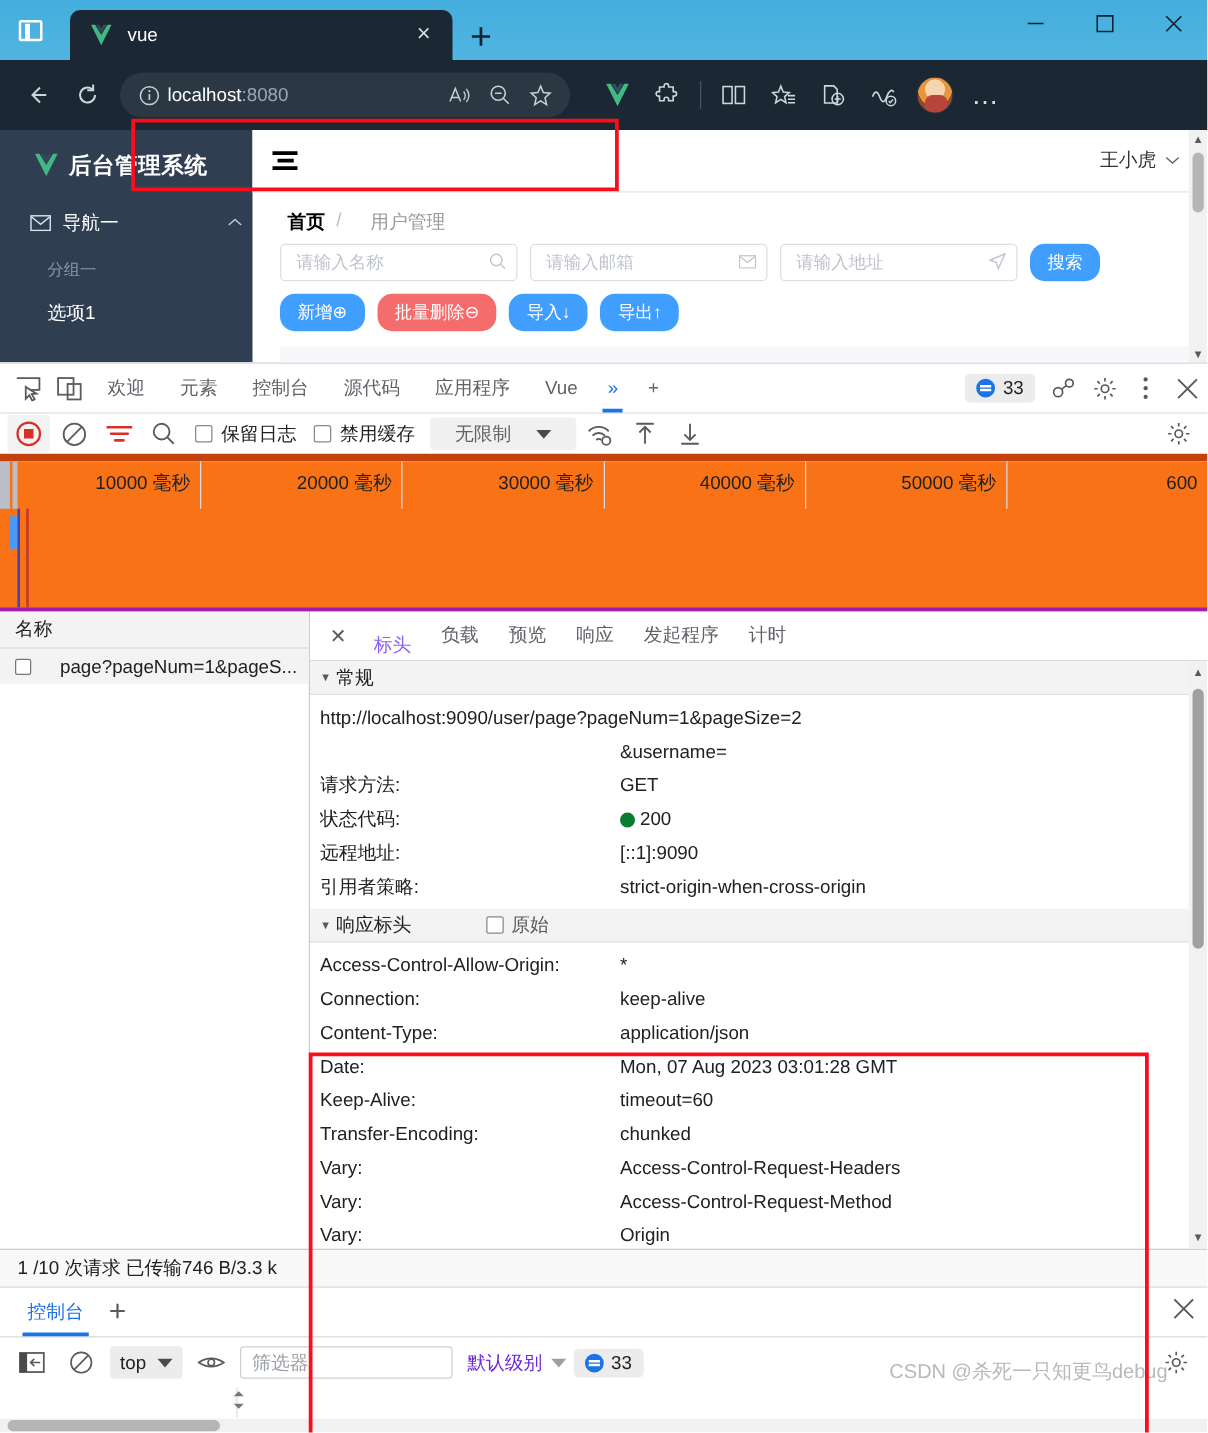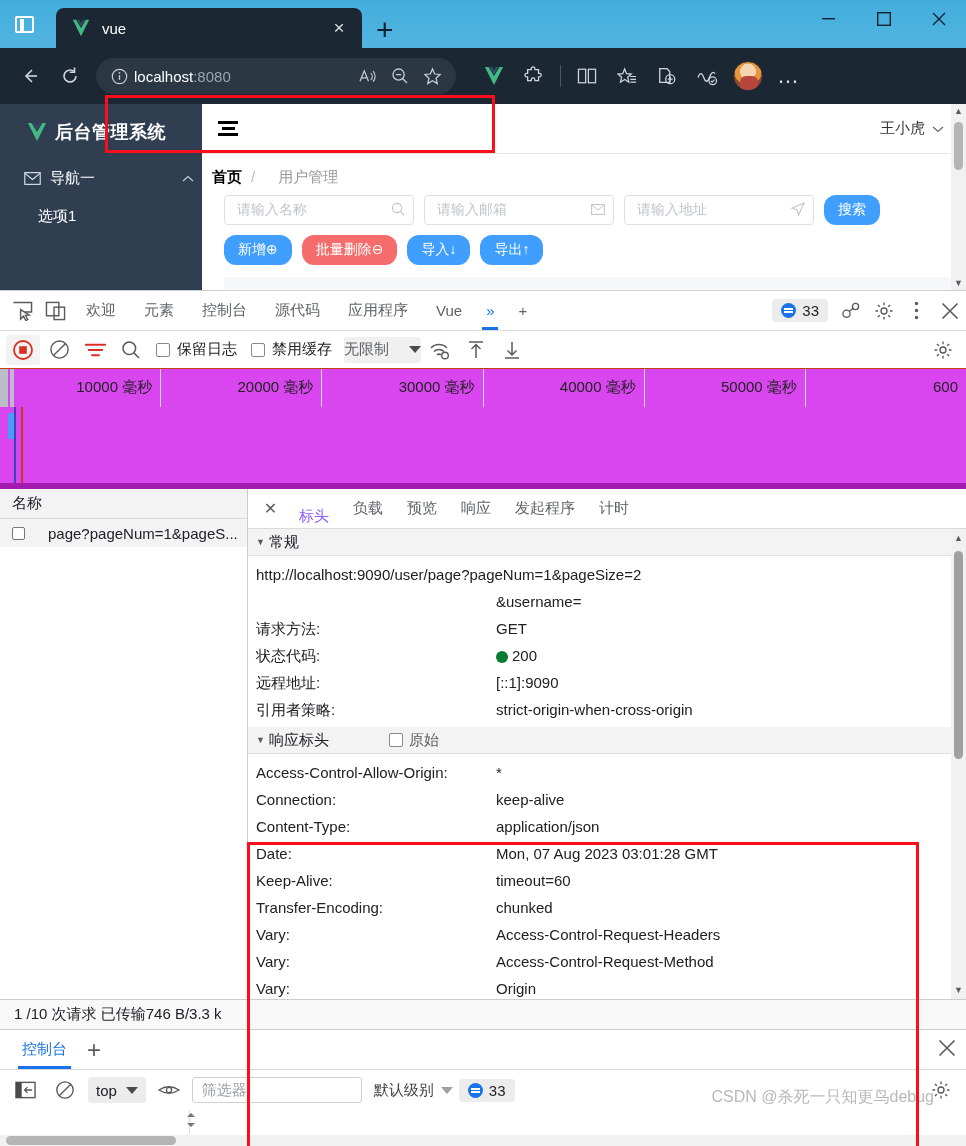--- a/index.html
+++ b/index.html
@@ -83,21 +83,21 @@
   .page-header {
     height: 50px; display: flex; align-items: center; justify-content: space-between;
     padding: 0 22px 0 16px; border-bottom: 1px solid #e6e6e6; background:#fff;
   }
   .hamburger { width: 20px; }
   .hamburger i { display: block; height: 3px; background: #000; margin: 3px 0; }
   .hamburger i:nth-child(2){ width: 13px; margin-left: 4px;}
   .user-menu { font-size: 15px; color: #333; display: flex; align-items: center; }
   .user-menu .caret { margin-left: 7px; font-size: 11px; color: #666; }
 
-  .crumbs { display: flex; align-items: flex-start; padding: 14px 0 8px 10px; font-size: 15px; }
+  .crumbs { display: flex; align-items: flex-start; padding: 14px 0 8px 28px; font-size: 15px; }
   .crumb-home { color: #000; font-weight: bold; }
   .crumb-sep { color: #bbb; margin: 0 9px; }
   .crumb-cur { color: #999; margin-left: 14px; }
 
   .filters { display: flex; align-items: center; padding: 0 0 0 22px; gap: 10px; }
   .fi {
     height: 30px; border: 1px solid #dcdfe6; border-radius: 4px; display:flex; align-items:center;
     padding: 0 8px 0 12px; color: #c0c4cc; font-size: 14px; background:#fff;
   }
   .fi .ph { flex:1; white-space: nowrap; }
@@ -131,35 +131,35 @@
   }
   .dt-spacer { flex: 1; }
   .msg-badge {
     display: flex; align-items: center; gap: 6px; background: #ececec; border-radius: 4px;
     padding: 3px 9px; font-size: 15px; color: #222; margin-right: 6px;
   }
   .bubble { width: 15px; height: 15px; border-radius: 50%; background: #1a73e8; position: relative; }
   .bubble:after { content:""; position:absolute; left:3px; top:5px; width:9px; height:2px; background:#fff; box-shadow:0 3px 0 #fff;}
 
   .net-toolbar {
-    height: 38px; display: flex; align-items: center; border-bottom: 1px solid #c2410c;
+    height: 38px; display: flex; align-items: center; border-bottom: 6px solid #c2410c;
     padding: 0 6px; gap: 2px; background:#fff;
   }
   .nt-ic { width: 34px; height: 30px; display:flex; align-items:center; justify-content:center; color:#5a5a5a; }
   .nt-ic.rec { background: #f3f3f3; border-radius: 3px; }
   .nt-check { display:flex; align-items:center; gap: 7px; font-size: 15px; color: #202124; margin: 0 6px; }
   .cbx { width: 14px; height: 14px; border: 1px solid #888; border-radius: 2px; background:#fff; }
   .throttle {
     display:flex; align-items:center; gap: 20px; background: #f0f0f0; border-radius: 3px;
-    height: 26px; padding: 0 0; font-size: 15px; color: #5f6368; margin-left: 4px;
+    height: 26px; padding: 0 20px; font-size: 15px; color: #5f6368; margin-left: 4px;
   }
   .nt-spacer { flex: 1; }
 
   .overview {
-    height: 120px; background: #d946ef; border-bottom: 6px solid #a21caf; position: relative; overflow:hidden;
+    height: 120px; background: #f97316; border-bottom: 3px solid #a21caf; position: relative; overflow:hidden;
   }
   .ov-ruler { display: flex; height: 38px; position: relative; }
   .ov-tick {
     flex: 1; text-align: right; padding-right: 8px; font-size: 15px; color: #222;
     border-right: 1px solid #d5dbe8; line-height: 36px;
   }
   .ov-tick:last-child { border-right: none; }
   .ov-bars { position: absolute; left: 0; top: 38px; bottom: 0; width: 30px; }
   .ov-blue { position:absolute; left: 8px; top: 6px; width: 8px; height: 26px; background: #4a9bf5; }
   .ov-line-b { position:absolute; left: 14px; top: 0; bottom: 0; width: 2px; background: #3b44bb; }
@@ -216,21 +216,21 @@
   .dw-tab:after { content:""; position:absolute; left:8px; right:8px; bottom:0; height:3px; background:#1a73e8; }
   .dw-plus { font-size: 24px; color:#5a5a5a; font-weight: 300; margin-left: 8px; }
   .dw-spacer { flex: 1; }
   .dw-close { width: 38px; text-align:center; color:#5a5a5a; }
   .dw-toolbar { height: 40px; display:flex; align-items:center; padding: 0 8px; gap: 6px; }
   .ctx-sel { display:flex; align-items:center; gap: 9px; background:#ececec; border-radius:3px; height:26px; padding: 0 8px; font-size:15px; color:#202124; }
   .filter-input {
     flex: 0 0 170px; height: 26px; border: 1px solid #cfcfcf; border-radius: 3px; background:#fff;
     display:flex; align-items:center; padding-left: 9px; font-size: 15px; color: #9aa0a6;
   }
-  .level-sel { display:flex; align-items:center; gap:7px; font-size:15px; color:#404040; margin-left: 6px;}
+  .level-sel { display:flex; align-items:center; gap:7px; font-size:15px; color:#6d28d9; margin-left: 6px;}
   .console-area { height: 36px; position: relative; background: #fff; }
   .ca-scrollx { position:absolute; left:0; right:0; bottom: 0; height: 11px; background:#f1f1f1; }
   .ca-thumbx { position:absolute; left: 6px; bottom: 1px; width: 170px; height: 9px; background:#b5b5b5; border-radius:5px;}
   .ca-left { position:absolute; left:0; top:0; width: 190px; height: 24px; border-right: 1px solid #dedede; }
   .prompt-tri { position:absolute; left: 185px; top: 2px; }
   .watermark {
     position: absolute; right: 32px; bottom: 38px; font-size: 16px; color: #b9b9b9; z-index: 20;
   }
   .caret-dn { width:0;height:0;border-left:6px solid transparent;border-right:6px solid transparent;border-top:7px solid #4a4a4a;}
   .caret-dn.gray { border-top-color:#9aa0a6; }
@@ -376,20 +376,21 @@
             <path d="M1 1.5 L9 8 L17 1.5" fill="none" stroke="#dfe6ef" stroke-width="1.2"></path>
           </svg>
       </span>
       <span class="nv-label">导航一</span>
       <span class="nav-caret">
         <svg width="12" height="8" viewBox="0 0 12 8">
             <path d="M1 6 L6 1.6 L11 6" stroke="#bfcbd9" stroke-width="1.2" fill="none"></path>
           </svg>
       </span>
     </div>
+    <div class="nav-group">分组一</div>
     <div class="nav-sub">选项1</div>
   </div>
 
   <div class="content">
     <div class="page-header">
       <div class="hamburger">
           <i></i>
           <i></i>
           <i></i>
         </div>

